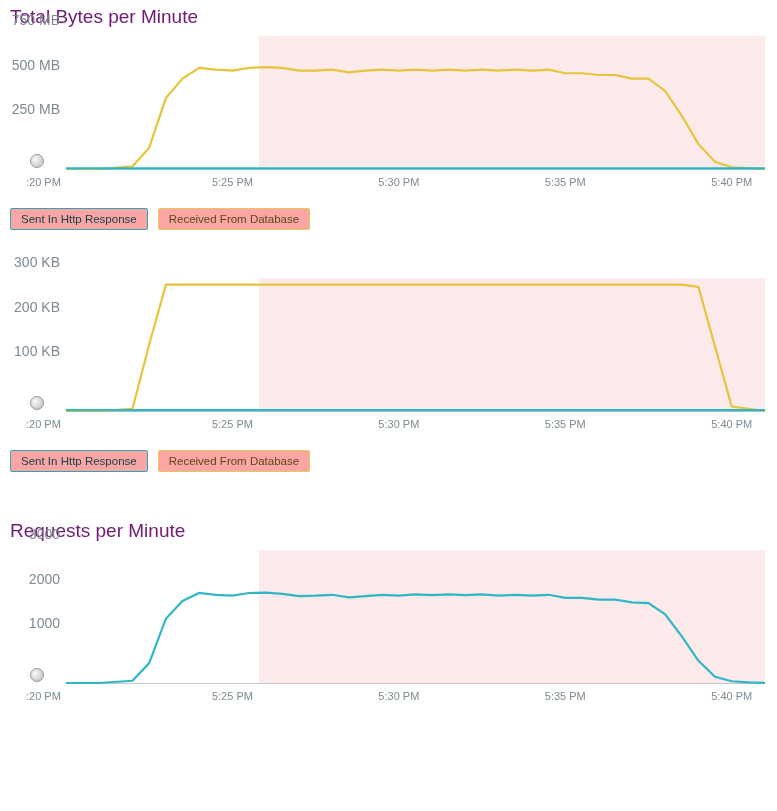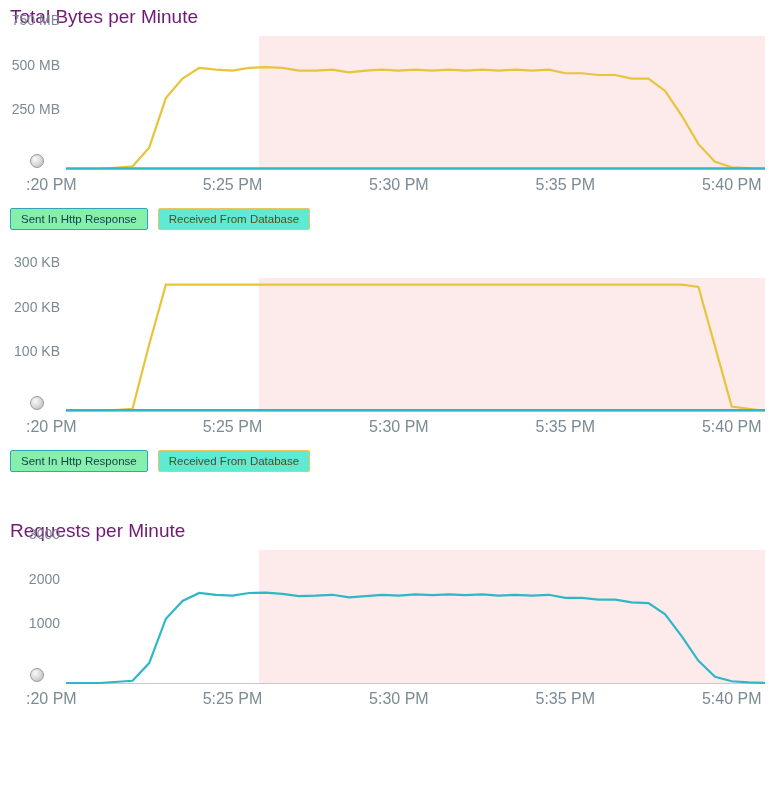--- a/index.html
+++ b/index.html
@@ -54,21 +54,21 @@
   }
   .x-ticks {
     position: absolute;
     left: 56px;
     right: 2px;
     bottom: 0;
     height: 20px;
   }
   .x-tick {
     position: absolute;
-    font-size: 16px;
+    font-size: 11px;
     color: #7b8a93;
     transform: translateX(-50%);
     top: 2px;
     white-space: nowrap;
     text-align: center;
   }
   .marker-dot {
     position: absolute;
     left: 20px;
     bottom: 26px;
@@ -89,22 +89,22 @@
     gap: 10px;
   }
   .legend-pill {
     font-size: 11.5px;
     padding: 4px 10px;
     border-radius: 2px;
     color: #3a4a52;
     border: 1px solid rgba(0,0,0,0.08);
     cursor: pointer;
   }
-  .pill-teal { background: #86efac; border-color: #2aa8b8; color: #13434a; }
-  .pill-yellow { background: #5eead4; border-color: #e6c859; color: #5a4a16; }
+  .pill-teal { background: #fca5a5; border-color: #2aa8b8; color: #13434a; }
+  .pill-yellow { background: #fca5a5; border-color: #e6c859; color: #5a4a16; }
 </style>
 </head>
 <body>
 
 <div id="charts-root">
     <div class="chart-block">
       <div class="chart-title">Total Bytes per Minute</div>
       <div class="chart-area">
         <div class="y-ticks">
           <div class="y-tick" style="bottom: 33.3333%;">250 MB</div>

